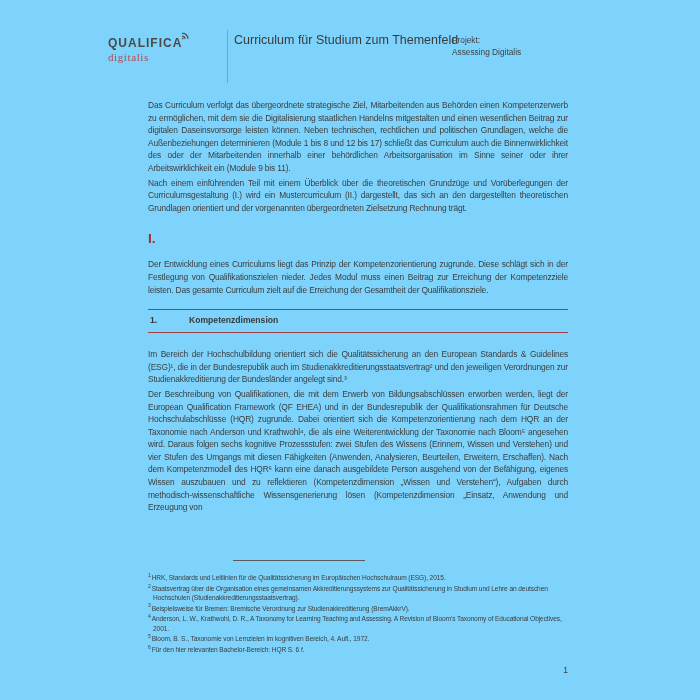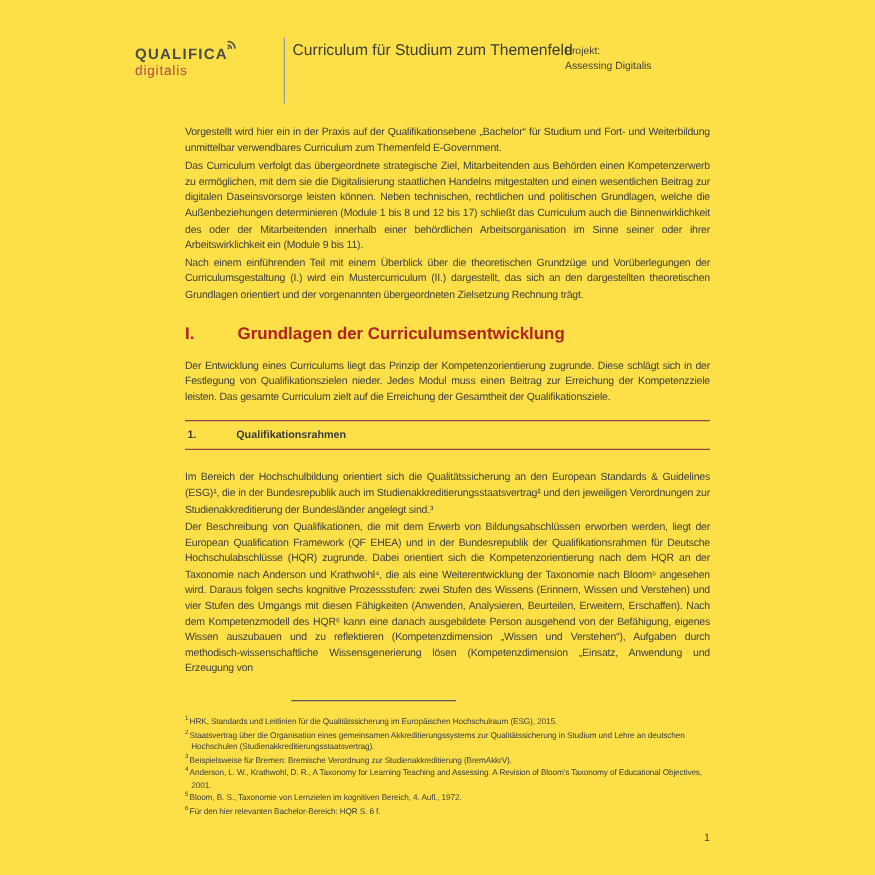--- a/index.html
+++ b/index.html
@@ -4,34 +4,34 @@
 <style>
   html, body { margin:0; padding:0; }
   body {
     width:700px; height:700px;
     background:#ffffff;
     font-family:"Liberation Sans","DejaVu Sans",sans-serif;
     color:#3d3d3d;
     position:relative;
     overflow:hidden;
   }
-  .page { position:absolute; inset:0; background:#fde047; }
+  .page { position:absolute; inset:0; background:#7dd3fc; }
 
   
   .logo { position:absolute; left:108px; top:37px; }
   .logo-main {
     font-size:12px; font-weight:bold; letter-spacing:1px;
     color:#4a4a48; position:relative; line-height:12px;
   }
   .wifi-icon {
     position:absolute; top:-7px; right:-9px;
     transform:rotate(42deg); display:inline-block; line-height:0;
   }
   .logo-sub {
-    font-size:11px; color:#b5494c; letter-spacing:0.6px; margin-top:2px; line-height:12px;
+    font-size:11px; color:#b5494c; letter-spacing:0.6px; margin-top:2px; line-height:12px;font-family:Liberation Serif, serif;
   }
   .header-divider {
     position:absolute; left:227px; top:30px; width:1px; height:53px; background:#9a9a9a;
   }
   .title-block { position:absolute; left:234px; top:32px; width:240px; }
   .doc-title { font-size:12.5px; line-height:17px; color:#3a3a3a; }
   .doc-authors { font-size:8px; color:#4a4a4a; margin-top:3px; line-height:10px; }
   .project-block {
     position:absolute; left:452px; top:34px; width:130px;
     text-align:left; font-size:8.3px; line-height:12px; color:#3f3f3f;
@@ -98,34 +98,32 @@
       <div>Curriculum für Studium zum Themenfeld</div>
     </div>
   </div>
 
   <div class="project-block">
     <div>Projekt:</div>
     <div>Assessing Digitalis</div>
   </div>
 
   <div class="main">
-    <p class="body-par">Vorgestellt wird hier ein in der Praxis auf der Qualifikationsebene „Bachelor“ für Studium und Fort- und Weiterbildung unmittelbar verwendbares Curriculum zum Themenfeld E-Government.</p>
     <p class="body-par">Das Curriculum verfolgt das übergeordnete strategische Ziel, Mitarbeitenden aus Behörden einen Kompetenzerwerb zu ermöglichen, mit dem sie die Digitalisierung staatlichen Handelns mitgestalten und einen wesentlichen Beitrag zur digitalen Daseinsvorsorge leisten können. Neben technischen, rechtlichen und politischen Grundlagen, welche die Außenbeziehungen determinieren (Module 1 bis 8 und 12 bis 17) schließt das Curriculum auch die Binnenwirklichkeit des oder der Mitarbeitenden innerhalb einer behördlichen Arbeitsorganisation im Sinne seiner oder ihrer Arbeitswirklichkeit ein (Module 9 bis 11).</p>
     <p class="body-par">Nach einem einführenden Teil mit einem Überblick über die theoretischen Grundzüge und Vorüberlegungen der Curriculumsgestaltung (I.) wird ein Mustercurriculum (II.) dargestellt, das sich an den dargestellten theoretischen Grundlagen orientiert und der vorgenannten übergeordneten Zielsetzung Rechnung trägt.</p>
 
     <div class="section-heading">
       <span class="sec-num">I.</span>
-      <span>Grundlagen der Curriculumsentwicklung</span>
     </div>
 
     <p class="body-par">Der Entwicklung eines Curriculums liegt das Prinzip der Kompetenzorientierung zugrunde. Diese schlägt sich in der Festlegung von Qualifikationszielen nieder. Jedes Modul muss einen Beitrag zur Erreichung der Kompetenzziele leisten. Das gesamte Curriculum zielt auf die Erreichung der Gesamtheit der Qualifikationsziele.</p>
 
     <div class="subsection">
       <span class="sub-num">1.</span>
-      <span>Qualifikationsrahmen</span>
+      <span>Kompetenzdimension</span>
     </div>
 
     <p class="body-par">Im Bereich der Hochschulbildung orientiert sich die Qualitätssicherung an den European Standards &amp; Guidelines (ESG)¹, die in der Bundesrepublik auch im Studienakkreditierungsstaatsvertrag² und den jeweiligen Verordnungen zur Studienakkreditierung der Bundesländer angelegt sind.³</p>
     <p class="body-par">Der Beschreibung von Qualifikationen, die mit dem Erwerb von Bildungsabschlüssen erworben werden, liegt der European Qualification Framework (QF EHEA) und in der Bundesrepublik der Qualifikationsrahmen für Deutsche Hochschulabschlüsse (HQR) zugrunde. Dabei orientiert sich die Kompetenzorientierung nach dem HQR an der Taxonomie nach Anderson und Krathwohl⁴, die als eine Weiterentwicklung der Taxonomie nach Bloom⁵ angesehen wird. Daraus folgen sechs kognitive Prozessstufen: zwei Stufen des Wissens (Erinnern, Wissen und Verstehen) und vier Stufen des Umgangs mit diesen Fähigkeiten (Anwenden, Analysieren, Beurteilen, Erweitern, Erschaffen). Nach dem Kompetenzmodell des HQR⁶ kann eine danach ausgebildete Person ausgehend von der Befähigung, eigenes Wissen auszubauen und zu reflektieren (Kompetenzdimension „Wissen und Verstehen“), Aufgaben durch methodisch-wissenschaftliche Wissensgenerierung lösen (Kompetenzdimension „Einsatz, Anwendung und Erzeugung von</p>
   </div>
 
   <div class="footnote-area">
     <div class="fn-sep"></div>
     <div class="fn"><sup>1</sup><span>HRK, Standards und Leitlinien für die Qualitätssicherung im Europäischen Hochschulraum (ESG), 2015.</span></div>
     <div class="fn"><sup>2</sup><span>Staatsvertrag über die Organisation eines gemeinsamen Akkreditierungssystems zur Qualitätssicherung in Studium und Lehre an deutschen Hochschulen (Studienakkreditierungsstaatsvertrag).</span></div>

